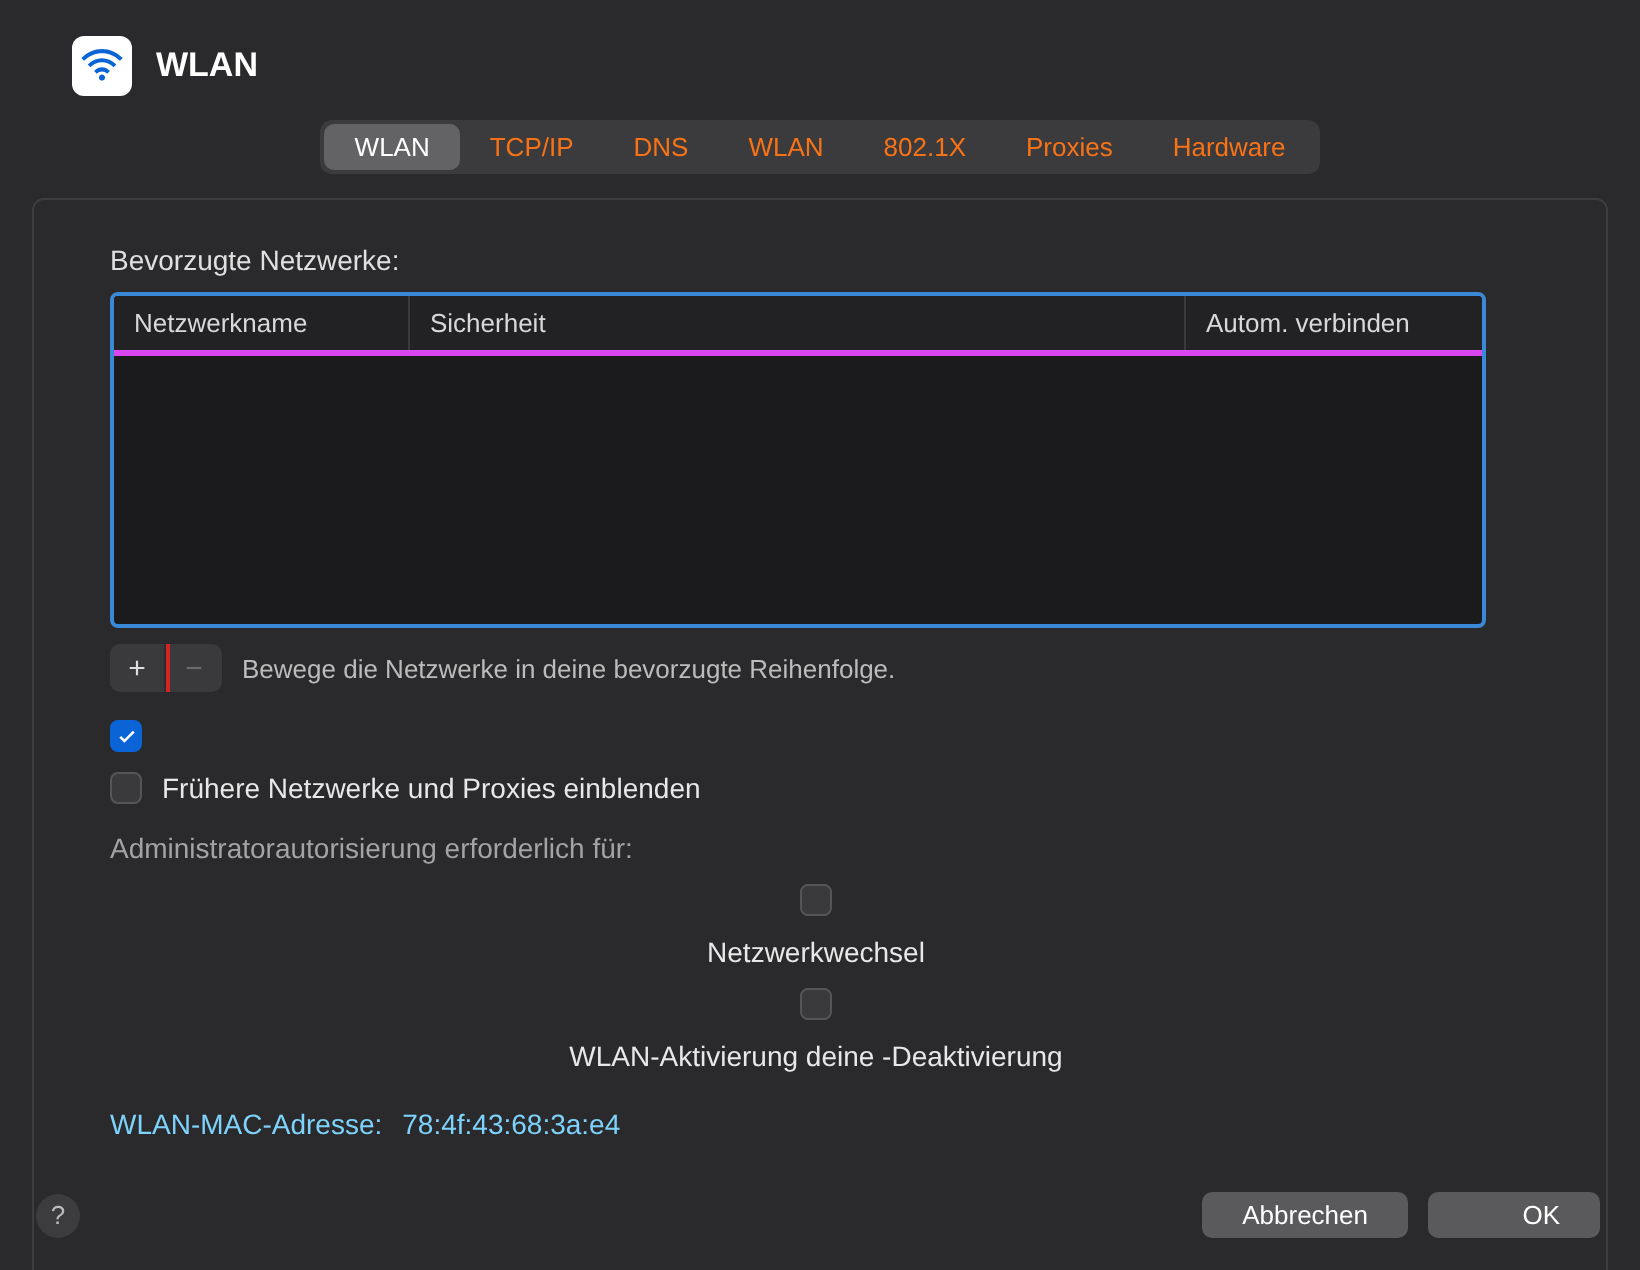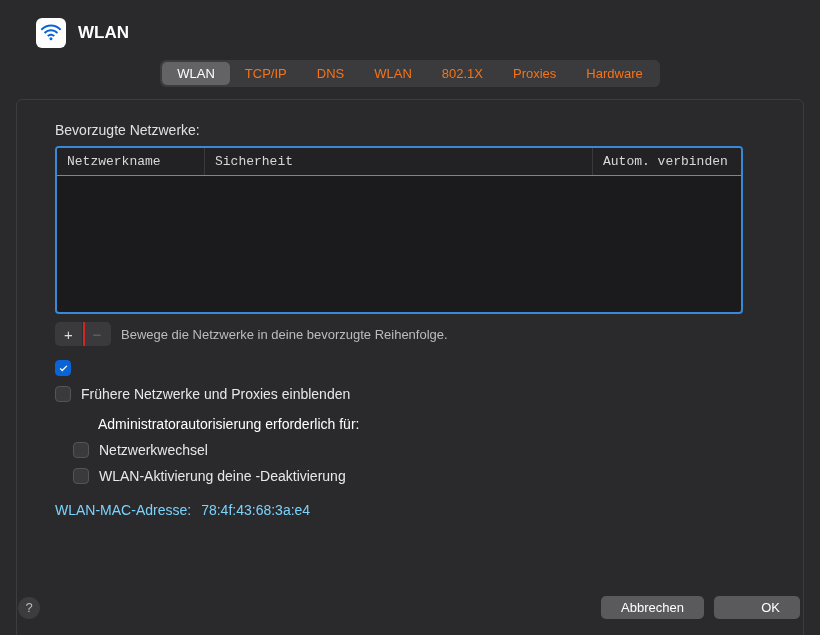--- a/index.html
+++ b/index.html
@@ -59,23 +59,22 @@
 
   .table-box {
     border: 2px solid #3a89d8;
     border-radius: 4px;
     background: #1b1b1d;
     height: 168px;
     overflow: hidden;
   }
   .table-header {
     display: flex;
-    border-bottom: 1px solid #d946ef;
+    border-bottom: 3px solid #d946ef;
     background: #222225;
-    font-family: Liberation Mono, monospace;
   }
   .th {
     padding: 6px 10px;
     font-size: 13px;
     color: #d8d8d8;
     border-right: 1px solid #3a3a3c;
   }
   .th:last-child { border-right: none; }
   .col1 { flex: 0 0 148px; }
   .col2 { flex: 1; }
@@ -122,22 +121,22 @@
     display: inline-flex; align-items: center; justify-content: center;
     flex-shrink: 0;
   }
   .check.checked {
     background: #0a64d6;
     border-color: #0a64d6;
   }
   .check.checked svg { width: 11px; height: 11px; }
   .check-label { font-size: 14px; color: #e8e8e8; }
 
-  .admin-label { margin-top: 14px; font-size: 14px; color: #ffffff; margin-left: 43px; }
-  .indent { margin-left: 18px; margin-top: 10px; }
+  .admin-label { margin-top: 14px; font-size: 14px; color: #a3a3a3; }
+  .indent { margin-left: 18px; margin-top: 10px; flex-direction: column; }
 
   .mac-row { margin-top: 18px; font-size: 14px; color: #7dd3fc; display:flex; gap:10px;}
 
   .footer {
     position: absolute;
     bottom: 16px; left: 18px; right: 20px;
     display: flex; align-items: center;
   }
   .help-btn {
     width: 22px; height: 22px;

